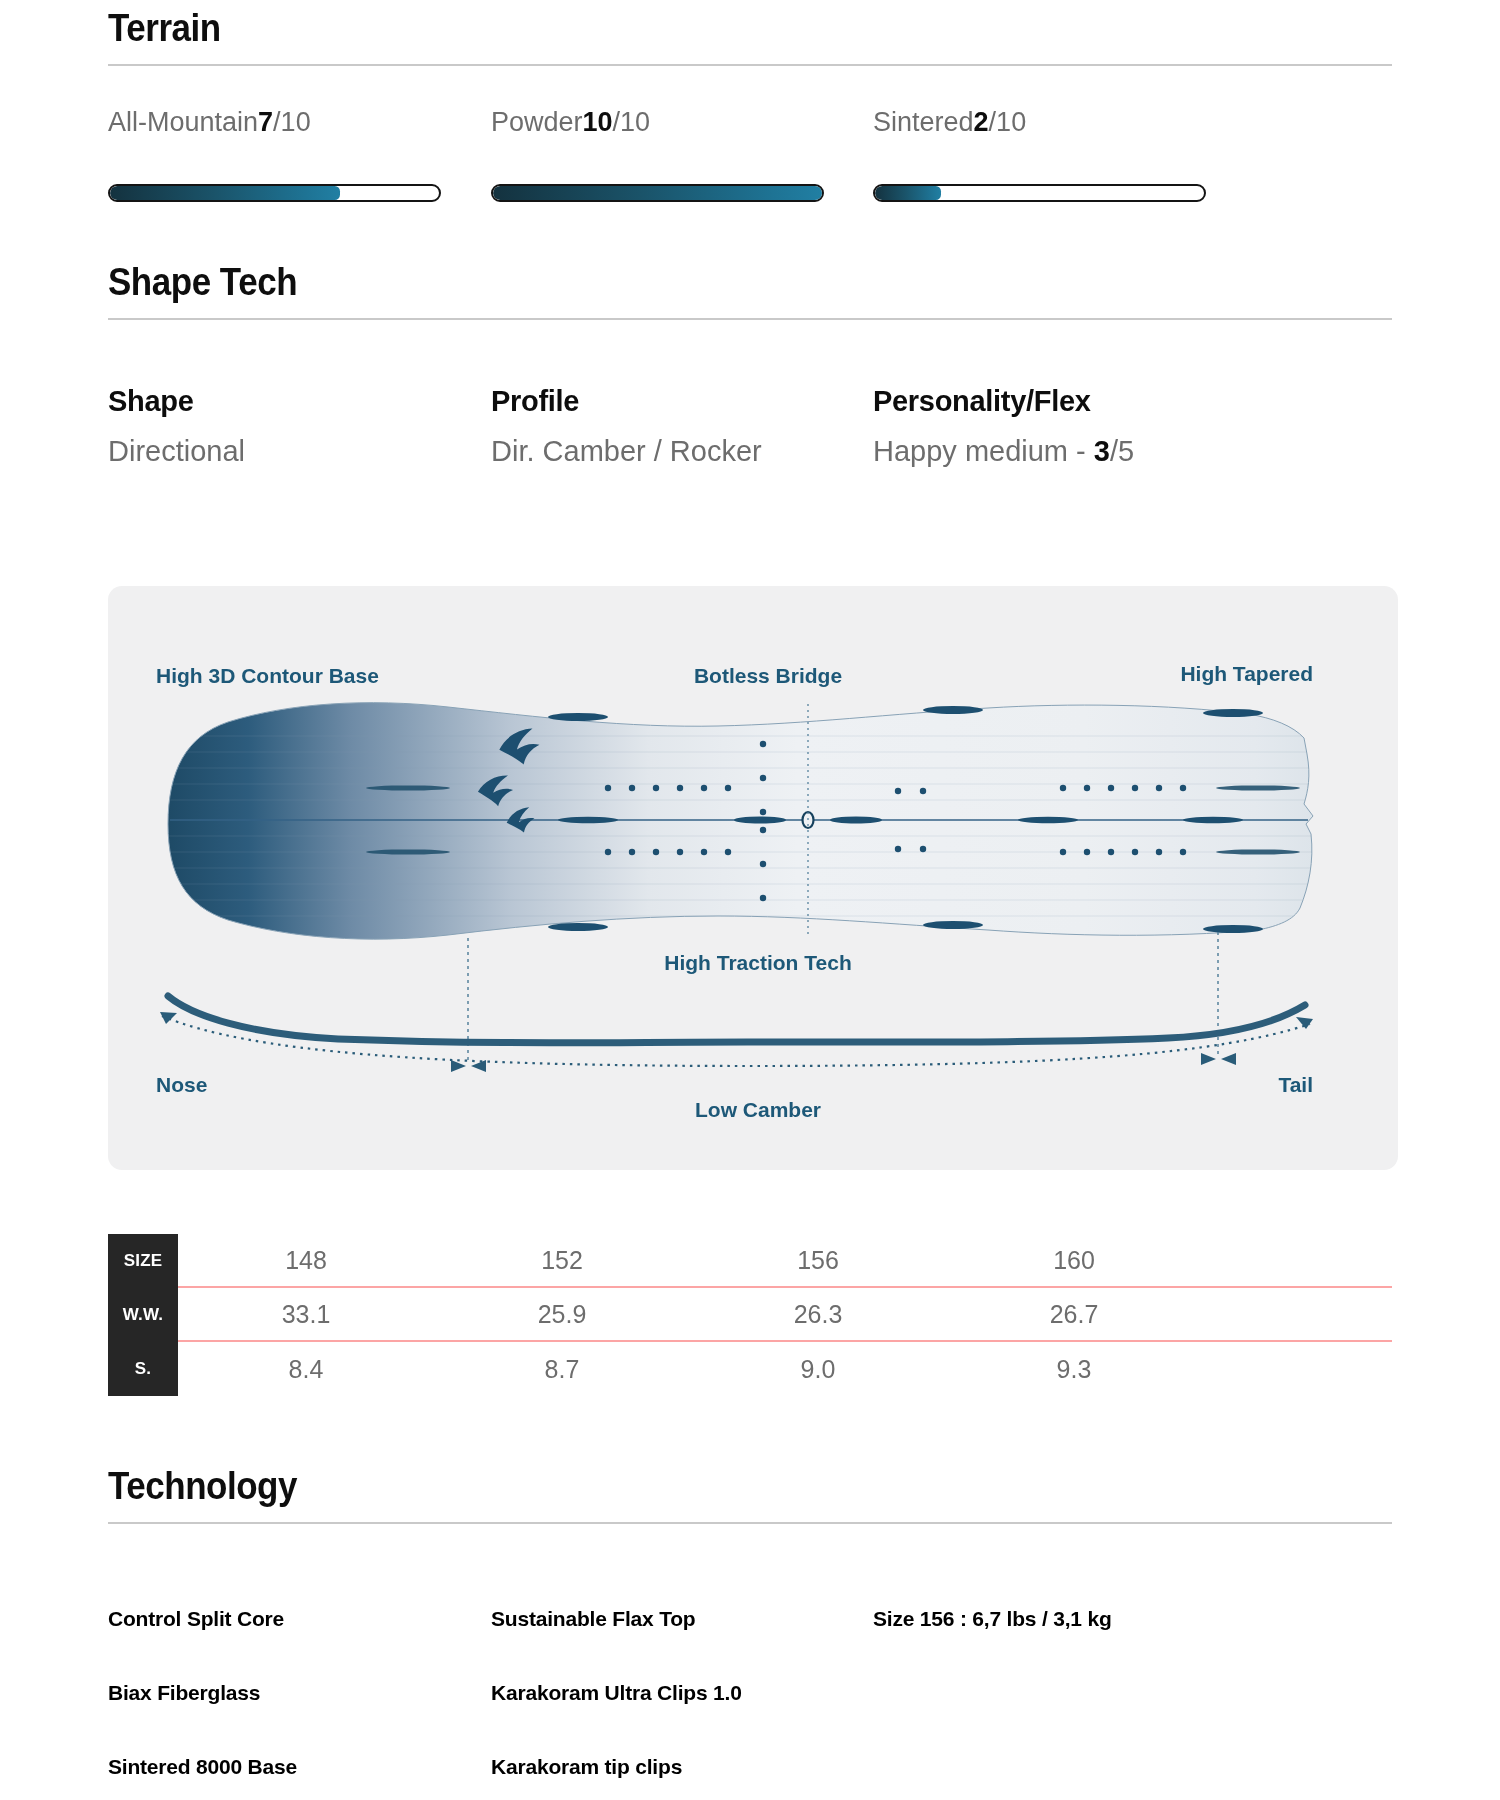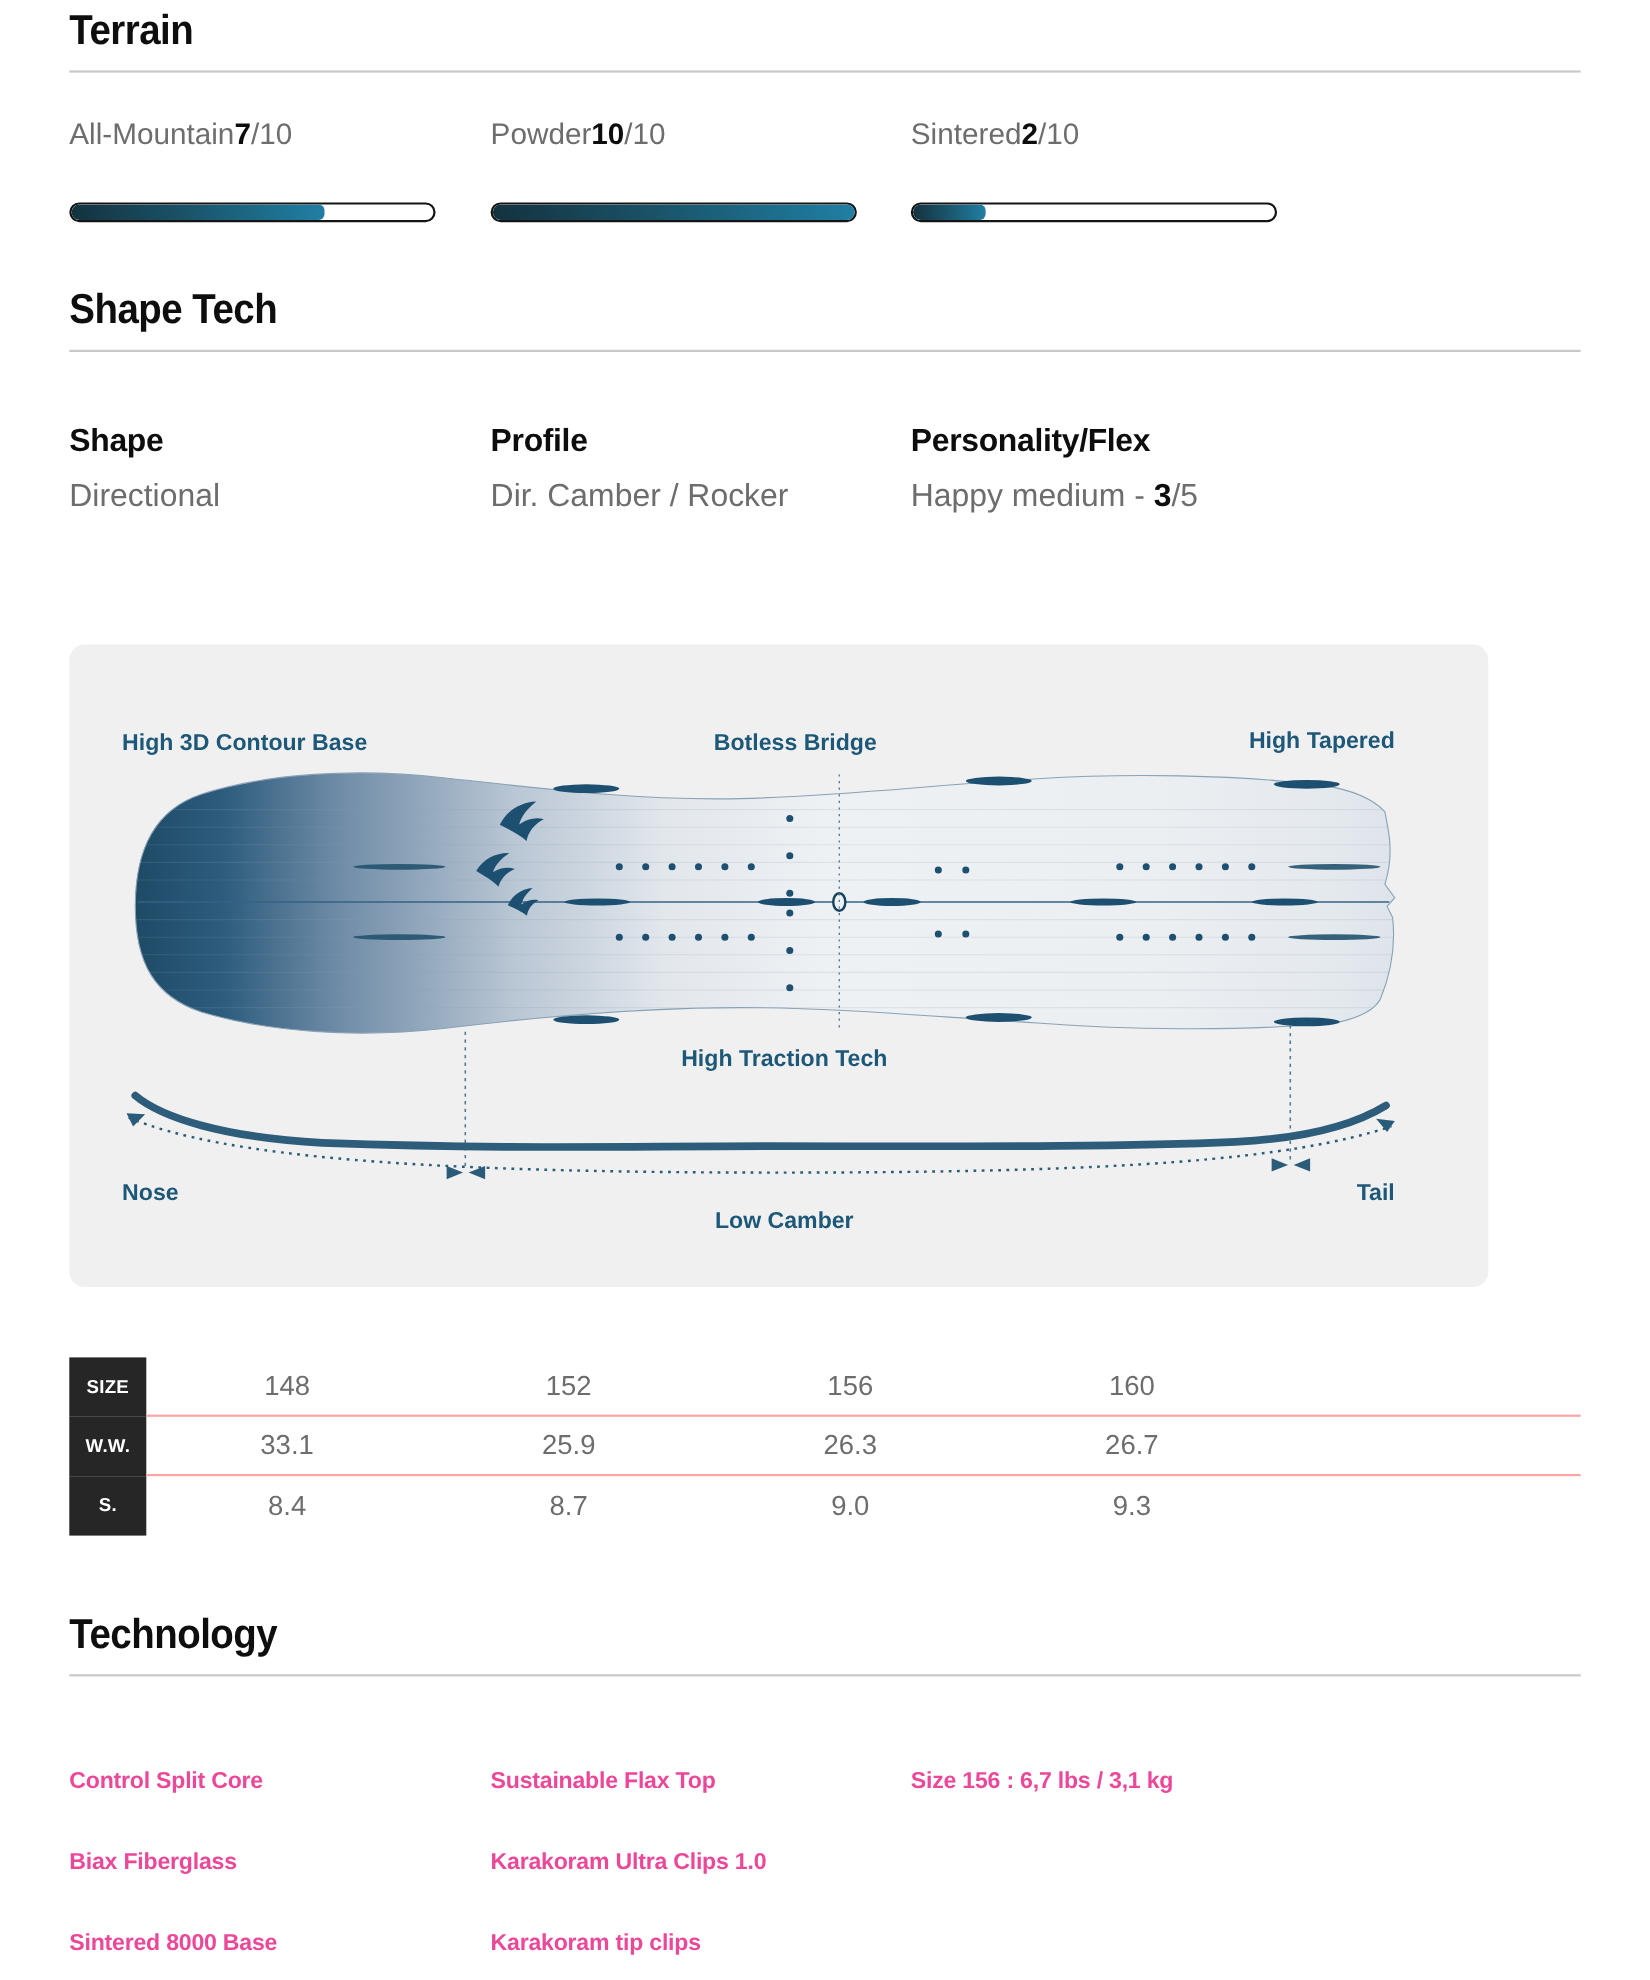--- a/index.html
+++ b/index.html
@@ -1,16 +1,16 @@
 <!DOCTYPE html>
 <html><head>
 <meta charset="utf-8">
 <style>
   html,body{margin:0;padding:0;background:#ffffff;font-family:"Liberation Sans",sans-serif;}
-  .page{position:relative;width:1500px;height:1800px;background:#fff;box-sizing:border-box;padding:6px 63px 0;overflow:hidden;}
+  .page{position:relative;width:1500px;height:1800px;background:#fff;box-sizing:border-box;padding:6px 108px 0;overflow:hidden;}
 
   h2{margin:0;font-size:38px;line-height:44px;font-weight:800;color:#0e0e0e;letter-spacing:-0.5px;}
   h2 span{display:inline-block;transform:scaleX(.92);transform-origin:0 50%;}
   .rule{border:none;border-top:2px solid #c9c9c9;margin:14px 0 0;}
 
   .grid3{display:grid;grid-template-columns:383px 382px 1fr;}
 
   
   .terrain-grid{margin-top:40px;}
   .metric{width:333px;}
@@ -43,21 +43,21 @@
   .sizes{margin-top:64px;}
   .size-row{display:flex;height:54px;}
   .size-row-label{width:70px;background:#262626;color:#fff;font-size:17px;font-weight:700;display:flex;align-items:center;justify-content:center;letter-spacing:.2px;}
   .size-row-vals{flex:1;display:grid;grid-template-columns:repeat(4,256px);align-items:center;}
   .size-row.sep .size-row-vals{border-bottom:2px solid #fca5a5;}
   .size-cell{text-align:center;font-size:25px;color:#6d6d6d;}
 
   
   .tech-title{margin-top:68px;}
   .tech-grid{margin-top:82px;}
-  .tech-item{font-size:21px;line-height:26px;font-weight:700;color:#ec4899;margin-bottom:48px;letter-spacing:-0.2px;}
+  .tech-item{font-size:21px;line-height:26px;font-weight:700;color:#000000;margin-bottom:48px;letter-spacing:-0.2px;}
 </style>
 </head>
 <body>
 
 <div class="page">
 
   <h2><span>Terrain</span></h2>
   <hr class="rule">
 
   <div class="grid3 terrain-grid">

